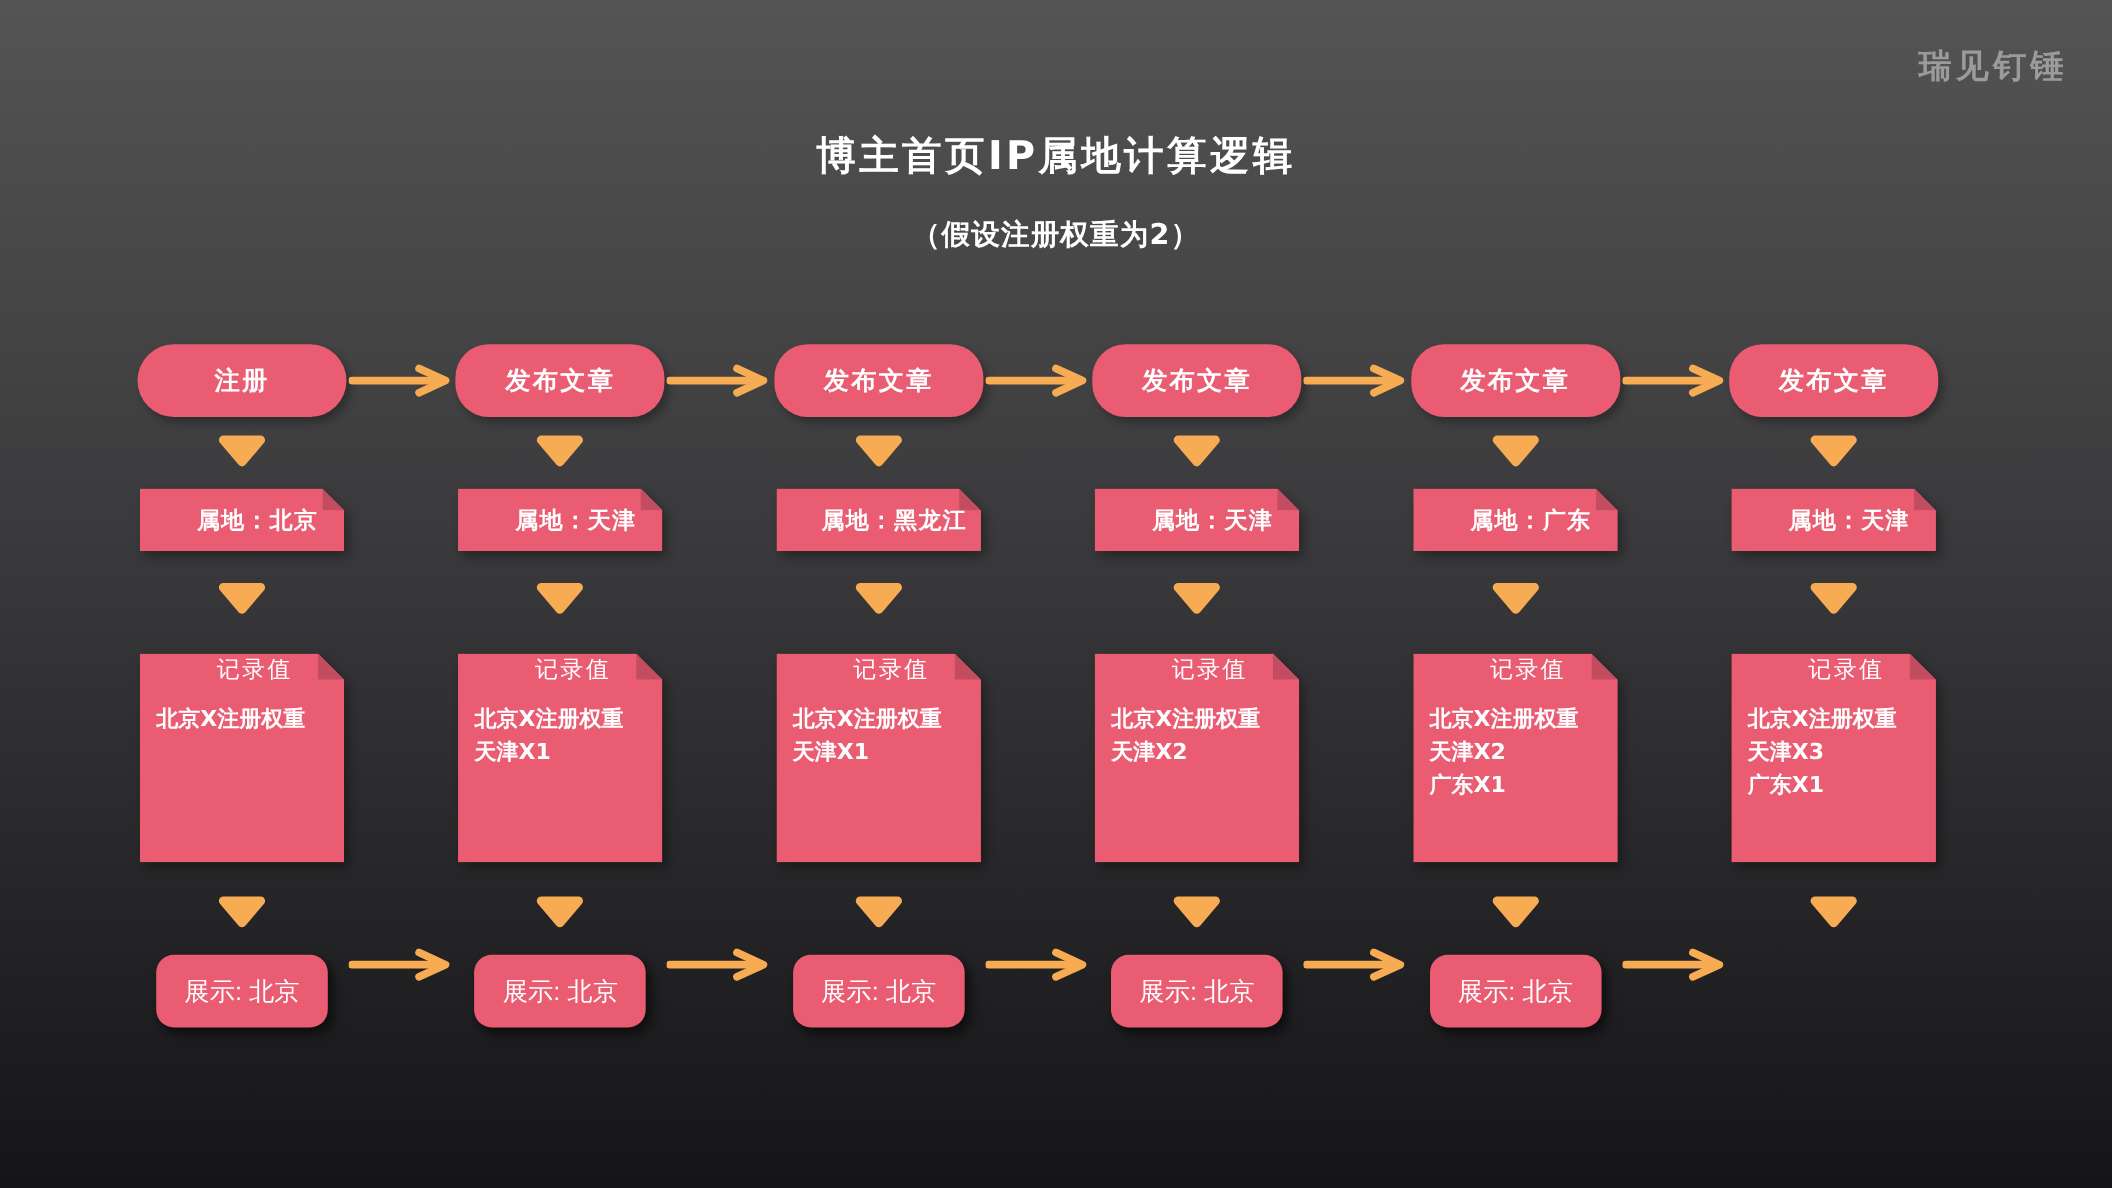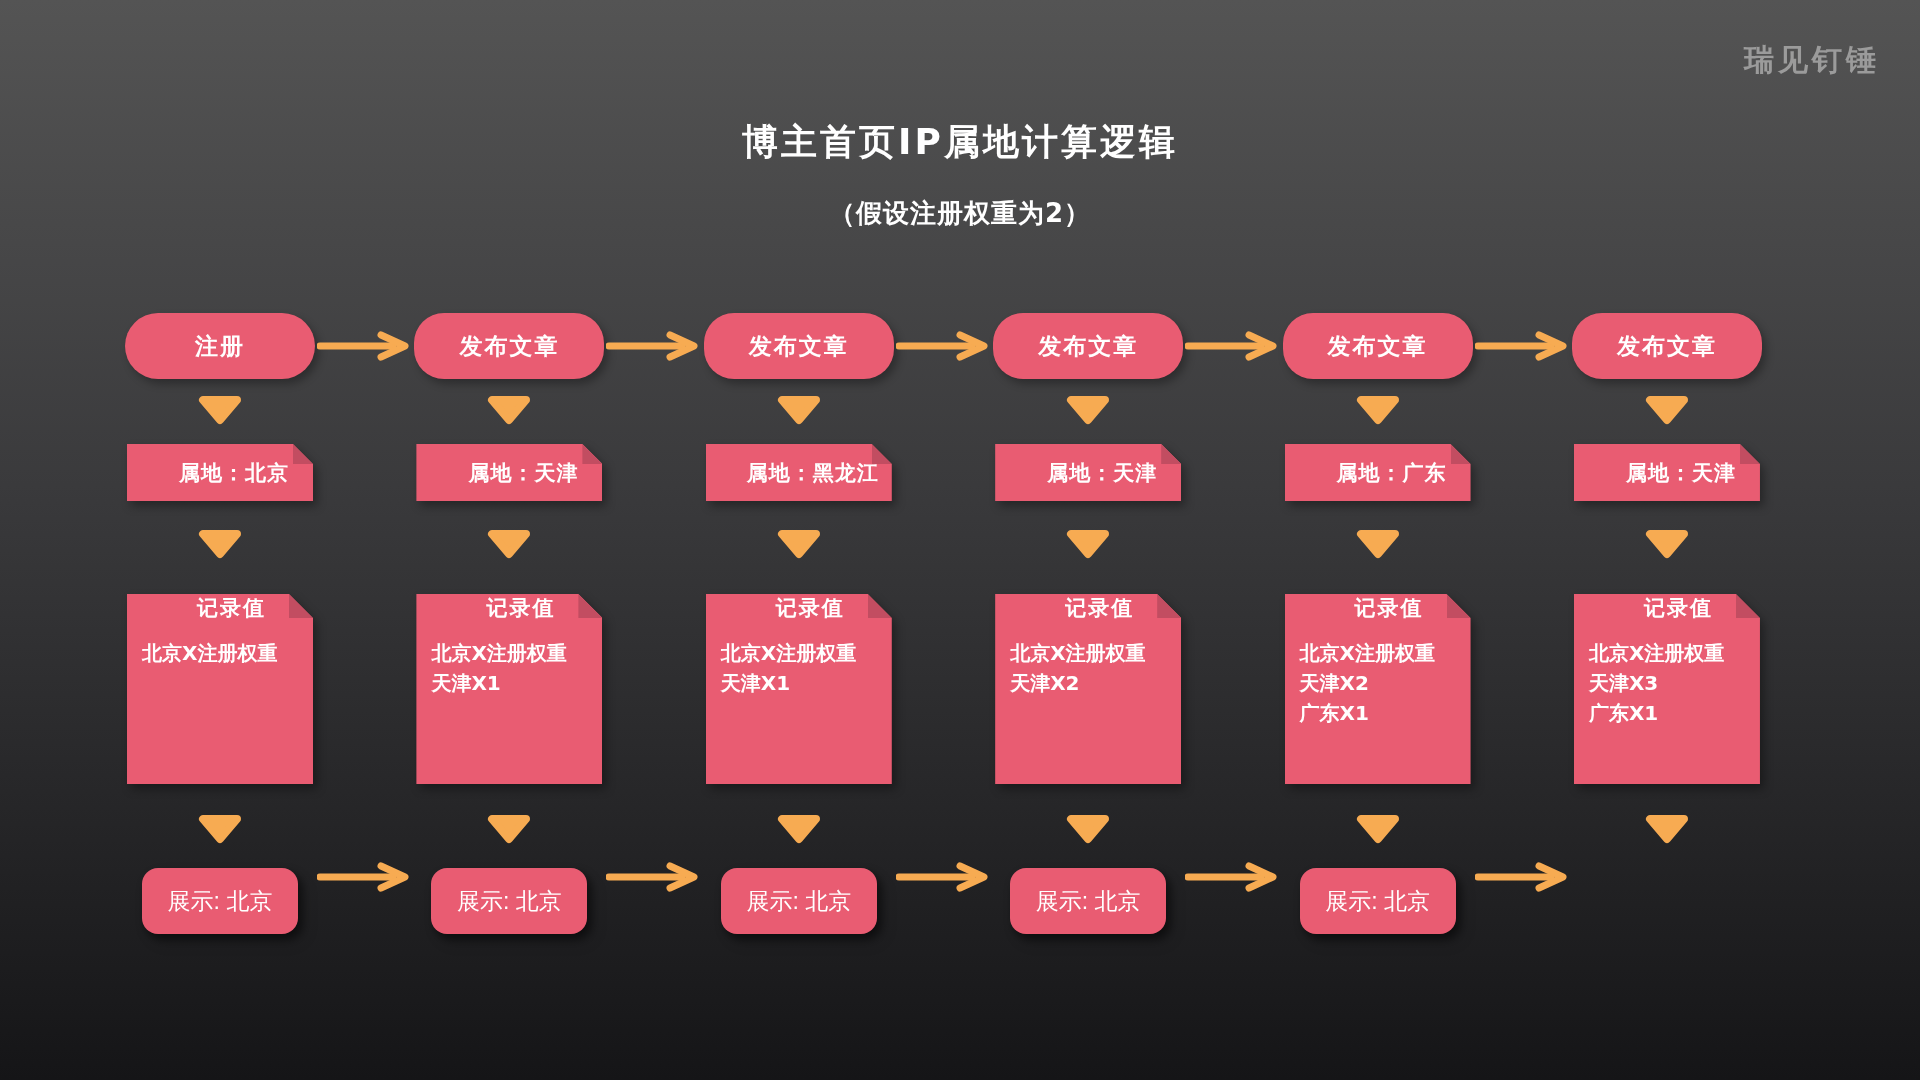--- a/index.html
+++ b/index.html
@@ -63,21 +63,21 @@
     background:var(--node-fold);
     clip-path:polygon(0 0,100% 100%,0 100%);
   }
   .node-record{
     position:relative;width:186px;height:190px;background:var(--node-pink);
     clip-path:polygon(0 0,calc(100% - 24px) 0,100% 24px,100% 100%,0 100%);
   }
   .node-record .fold{width:24px;height:24px;}
   .rec-title{
     margin-top:18px;text-align:center;
-    font-size:21px;font-weight:700;letter-spacing:2px;padding-left:23px;
+    font-size:21px;font-weight:400;letter-spacing:2px;padding-left:23px;
   }
   .rec-lines{
     margin-top:16px;padding:0 15px;
     font-size:20px;font-weight:700;line-height:30px;text-align:left;
   }
   .node-display{
     width:156px;height:66px;border-radius:16px;background:var(--node-pink);
     display:flex;align-items:center;justify-content:center;
     font-size:23px;font-weight:400;
     font-family:"Liberation Sans","DejaVu Sans",sans-serif;

